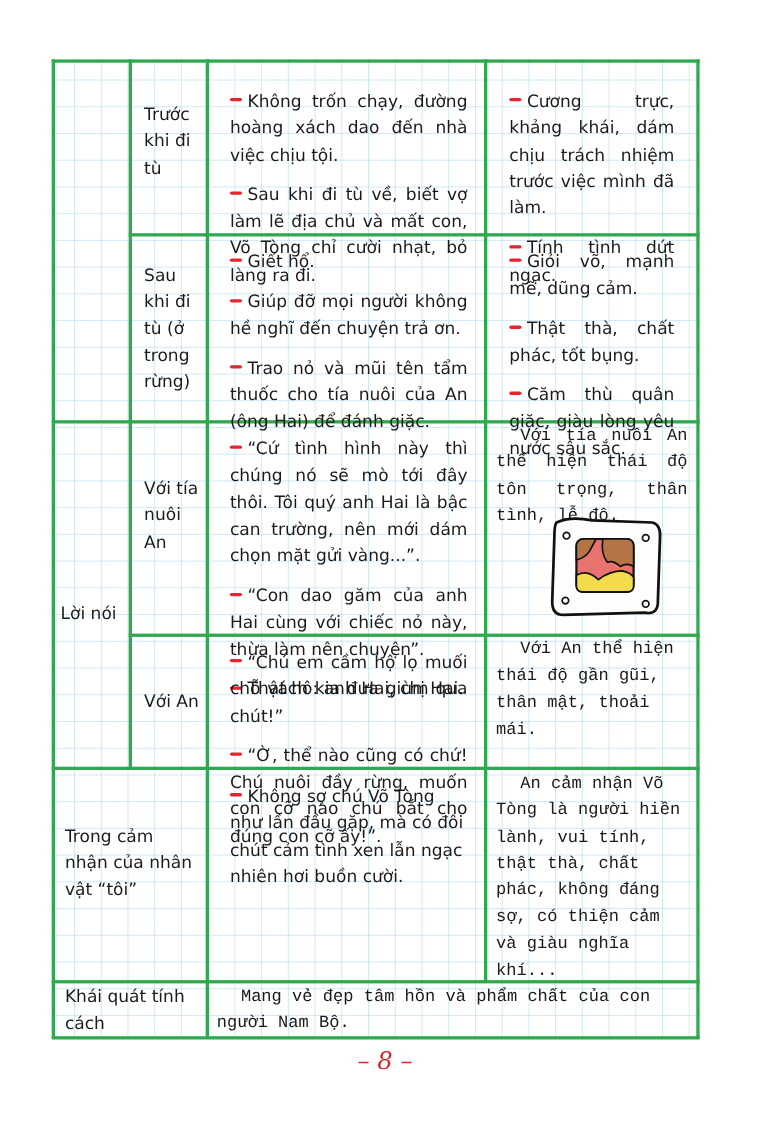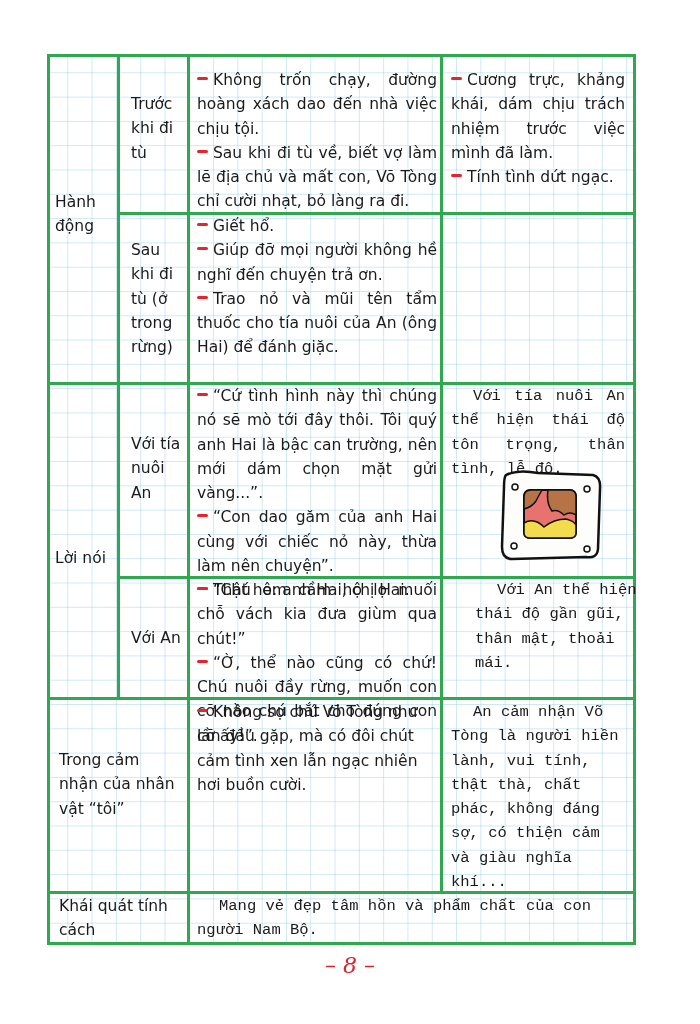--- a/index.html
+++ b/index.html
@@ -10,21 +10,21 @@
            background-color:#ffffff;
            background-image:
              linear-gradient(to right, rgba(150,205,235,0.45) 1px, transparent 1px),
              linear-gradient(to bottom, rgba(150,205,235,0.45) 1px, transparent 1px);
            background-size:24.3px 24.3px;
            background-position:-4px -6px; }
   .line { position:absolute; background:#2fa84f; }
   .h { height:3px; }
   .v { width:3px; }
   .cell { position:absolute; font-size:15.5px; line-height:24.3px; box-sizing:border-box; }
-  .cell p { margin:0; }
+  .cell p { margin:12px; }
   .j { text-align:justify; }
   .dash { display:inline-block; width:11px; height:3px; background:#e8232d;
           border-radius:2px; vertical-align:middle; margin-right:5px; position:relative; top:-2px; }
   .indent { text-indent:22px;font-family:Liberation Mono, monospace; }
   .pagenum { position:absolute; left:0; width:700px; top:953px; text-align:center;
              font-family:"DejaVu Serif", serif; font-style:italic; font-size:22px; color:#d7262e; }
   .stamp { position:absolute; left:498px; top:467px; width:106px; height:95px; }
 </style>
 </head>
 <body>
@@ -40,43 +40,45 @@
     <div class="line v" style="left:70px;top:0;height:644px"></div>
     <div class="line v" style="left:140px;top:0;height:890px"></div>
     <div class="line v" style="left:393px;top:0;height:838px"></div>
 
     <div class="line h" style="left:70px;top:158px;width:519px"></div>
     <div class="line h" style="left:0;top:328px;width:589px"></div>
     <div class="line h" style="left:70px;top:522px;width:519px"></div>
     <div class="line h" style="left:0;top:643px;width:589px"></div>
     <div class="line h" style="left:0;top:837px;width:589px"></div>
 
-    <div class="cell" style="left:8px;top:136px;width:60px">
-      <span>Hành động</span>
-    </div>
 
     <div class="cell" style="left:84px;top:38px;width:54px">
       <span>Trước khi đi tù</span>
     </div>
     <div class="cell j" style="left:150px;top:14px;width:240px">
       <p><span class="dash"></span><span>Không trốn chạy, đường hoàng xách dao đến nhà việc chịu tội.</span></p>
       <p><span class="dash"></span><span>Sau khi đi tù về, biết vợ làm lẽ địa chủ và mất con, Võ Tòng chỉ cười nhạt, bỏ làng ra đi.</span></p>
     </div>
     <div class="cell j" style="left:404px;top:14px;width:174px">
       <p><span class="dash"></span><span>Cương trực, khảng khái, dám chịu trách nhiệm trước việc mình đã làm.</span></p>
       <p><span class="dash"></span><span>Tính tình dứt ngạc.</span></p>
     </div>
 
     <div class="cell" style="left:84px;top:184px;width:54px">
       <span>Sau khi đi tù (ở trong rừng)</span>
     </div>
     <div class="cell j" style="left:150px;top:160px;width:240px">
       <p><span class="dash"></span><span>Giết hổ.</span></p>
       <p><span class="dash"></span><span>Giúp đỡ mọi người không hề nghĩ đến chuyện trả ơn.</span></p>
       <p><span class="dash"></span><span>Trao nỏ và mũi tên tẩm thuốc cho tía nuôi của An (ông Hai) để đánh giặc.</span></p>
+    </div>
+    <div class="cell j" style="left:404px;top:160px;width:174px">
+      <p><span class="dash"></span><span>Giỏi võ, mạnh mẽ, dũng cảm.</span></p>
+      <p><span class="dash"></span><span>Thật thà, chất phác, tốt bụng.</span></p>
+      <p><span class="dash"></span><span>Căm thù quân giặc, giàu lòng yêu nước sâu sắc.</span></p>
     </div>
 
     <div class="cell" style="left:8px;top:492px;width:62px">
       <span>Lời nói</span>
     </div>
 
     <div class="cell" style="left:84px;top:378px;width:54px">
       <span>Với tía nuôi An</span>
     </div>
     <div class="cell j" style="left:150px;top:330px;width:240px">
@@ -88,21 +90,21 @@
       <span>Với tía nuôi An thể hiện thái độ tôn trọng, thân tình, lễ độ.</span>
     </div>
 
     <div class="cell" style="left:84px;top:572px;width:56px">
       <span>Với An</span>
     </div>
     <div class="cell j" style="left:150px;top:524px;width:240px">
       <p><span class="dash"></span><span>“Chú em cầm hộ lọ muối chỗ vách kia đưa giùm qua chút!”</span></p>
       <p><span class="dash"></span><span>“Ờ, thể nào cũng có chứ! Chú nuôi đầy rừng, muốn con cỡ nào chú bắt cho đúng con cỡ ấy!”.</span></p>
     </div>
-    <div class="cell indent" style="left:428px;top:524px;width:174px">
+    <div class="cell indent" style="left:404px;top:524px;width:174px">
       <span>Với An thể hiện thái độ gần gũi, thân mật, thoải mái.</span>
     </div>
 
     <div class="cell" style="left:12px;top:694px;width:124px">
       <span>Trong cảm nhận của nhân vật “tôi”</span>
     </div>
     <div class="cell" style="left:150px;top:646px;width:240px">
       <p><span class="dash"></span><span>Không sợ chú Võ Tòng như lần đầu gặp, mà có đôi chút cảm tình xen lẫn ngạc nhiên hơi buồn cười.</span></p>
     </div>
     <div class="cell indent" style="left:404px;top:646px;width:174px">

